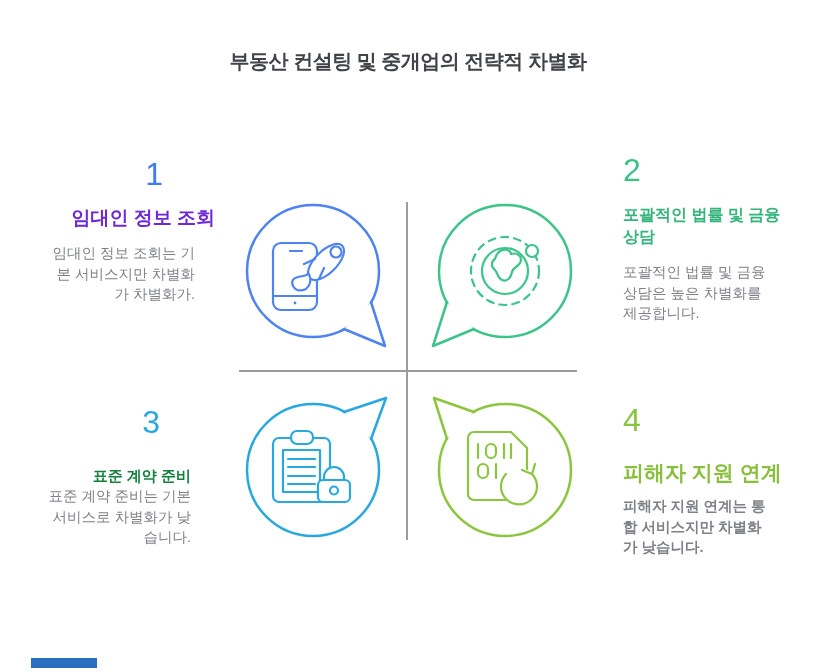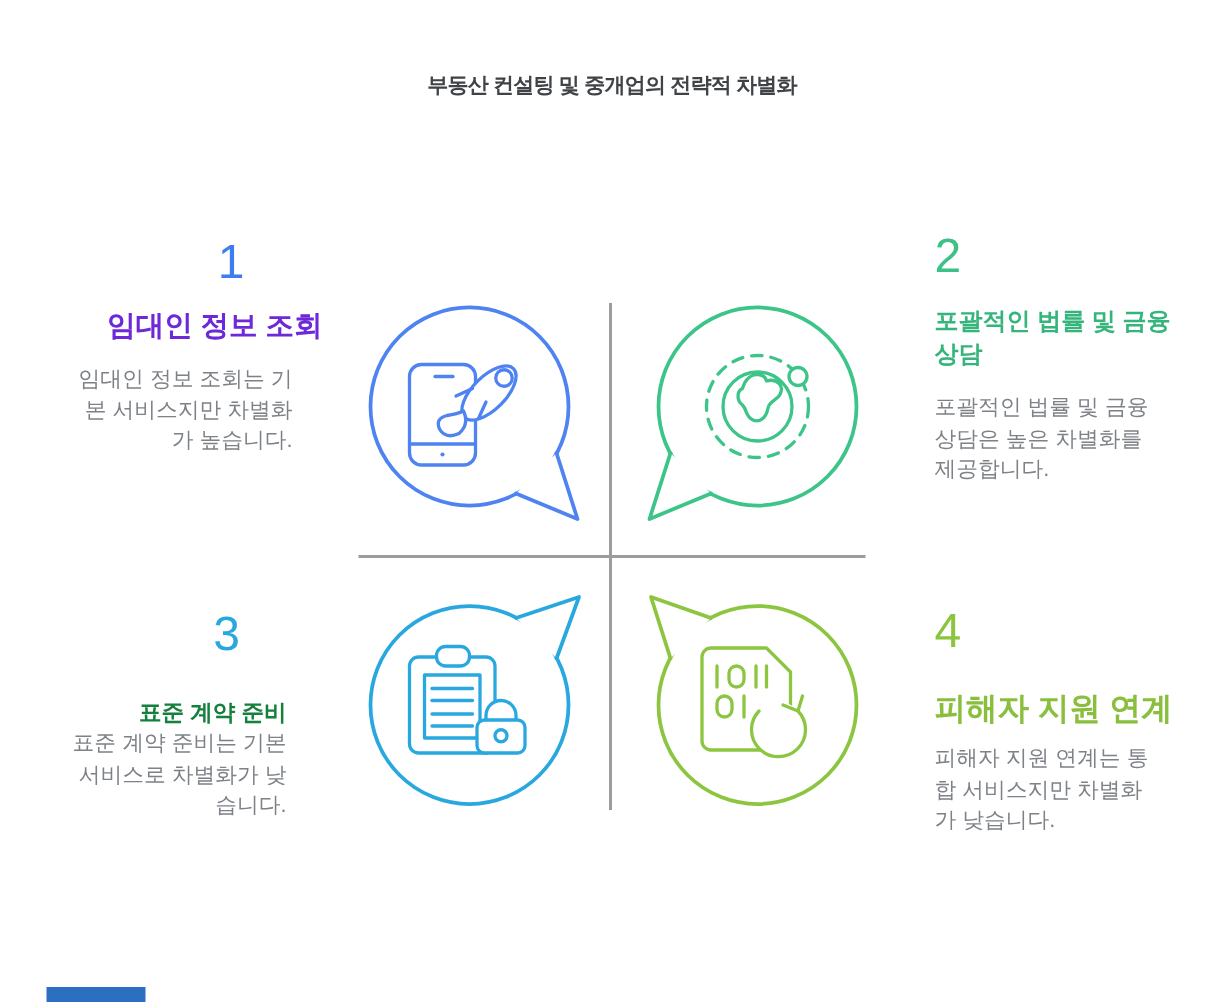--- a/index.html
+++ b/index.html
@@ -2,21 +2,21 @@
 <html><head>
 <meta charset="utf-8">
 <style>
   html,body{margin:0;padding:0;background:#fff;}
   #stage{
     position:relative;width:816px;height:672px;background:#ffffff;
     font-family:"Liberation Sans","DejaVu Sans",sans-serif;overflow:hidden;
   }
   #title{
     position:absolute;left:0;right:0;top:48px;text-align:center;
-    font-size:14px;font-weight:bold;color:#3f4347;letter-spacing:-0.5px;
+    font-size:20px;font-weight:bold;color:#3f4347;letter-spacing:-0.5px;
   }
   .divider{position:absolute;background:#9c9c9c;}
   #divider-v{left:406px;top:202px;width:2px;height:338px;}
   #divider-h{left:239px;top:370px;width:338px;height:2px;}
   .bubble{position:absolute;width:150px;height:155px;}
   #bubble1{left:240px;top:198px;}
   #bubble2{left:428px;top:198px;}
   #bubble3{left:240px;top:396px;}
   #bubble4{left:428px;top:396px;}
   .tb{position:absolute;}
@@ -31,40 +31,40 @@
   #tb2 .num{color:#3cc287;}
   #tb2 .head{color:#35b47b;font-size:16px;line-height:22px;margin-top:16px;}
   #tb2 .body{margin-top:14px;}
   #tb3{left:35px;top:404px;width:156px;text-align:right;}
   #tb3 .num{color:#29a8e0;padding-right:31px;}
   #tb3 .head{color:#15803d;font-size:15px;line-height:20px;margin-top:26px;}
   #tb3 .body{}
   #tb4{left:623px;top:402px;width:172px;text-align:left;}
   #tb4 .num{color:#8bc540;}
   #tb4 .head{color:#8abf3e;font-size:21px;line-height:22px;margin-top:24px;}
-  #tb4 .body{margin-top:12px;}
+  #tb4 .body{margin-top:12px;font-weight:bold;}
   #footer-bar{position:absolute;left:31px;top:658px;width:66px;height:10px;background:#2b70c0;}
   svg{display:block;}
 </style>
 </head>
 <body>
 
 <div id="stage">
 
   <div id="title">부동산 컨설팅 및 중개업의 전략적 차별화</div>
 
   <div id="divider-v" class="divider"></div>
   <div id="divider-h" class="divider"></div>
 
   <div id="tb1" class="tb">
     <div class="num">1</div>
     <div class="head">임대인 정보 조회</div>
     <div class="body">임대인 정보 조회는 기
 본 서비스지만 차별화
-가 높습니다.</div>
+가 차별화가.</div>
   </div>
 
   <div id="tb2" class="tb">
     <div class="num">2</div>
     <div class="head">포괄적인 법률 및 금융
 상담</div>
     <div class="body">포괄적인 법률 및 금융
 상담은 높은 차별화를
 제공합니다.</div>
   </div>

